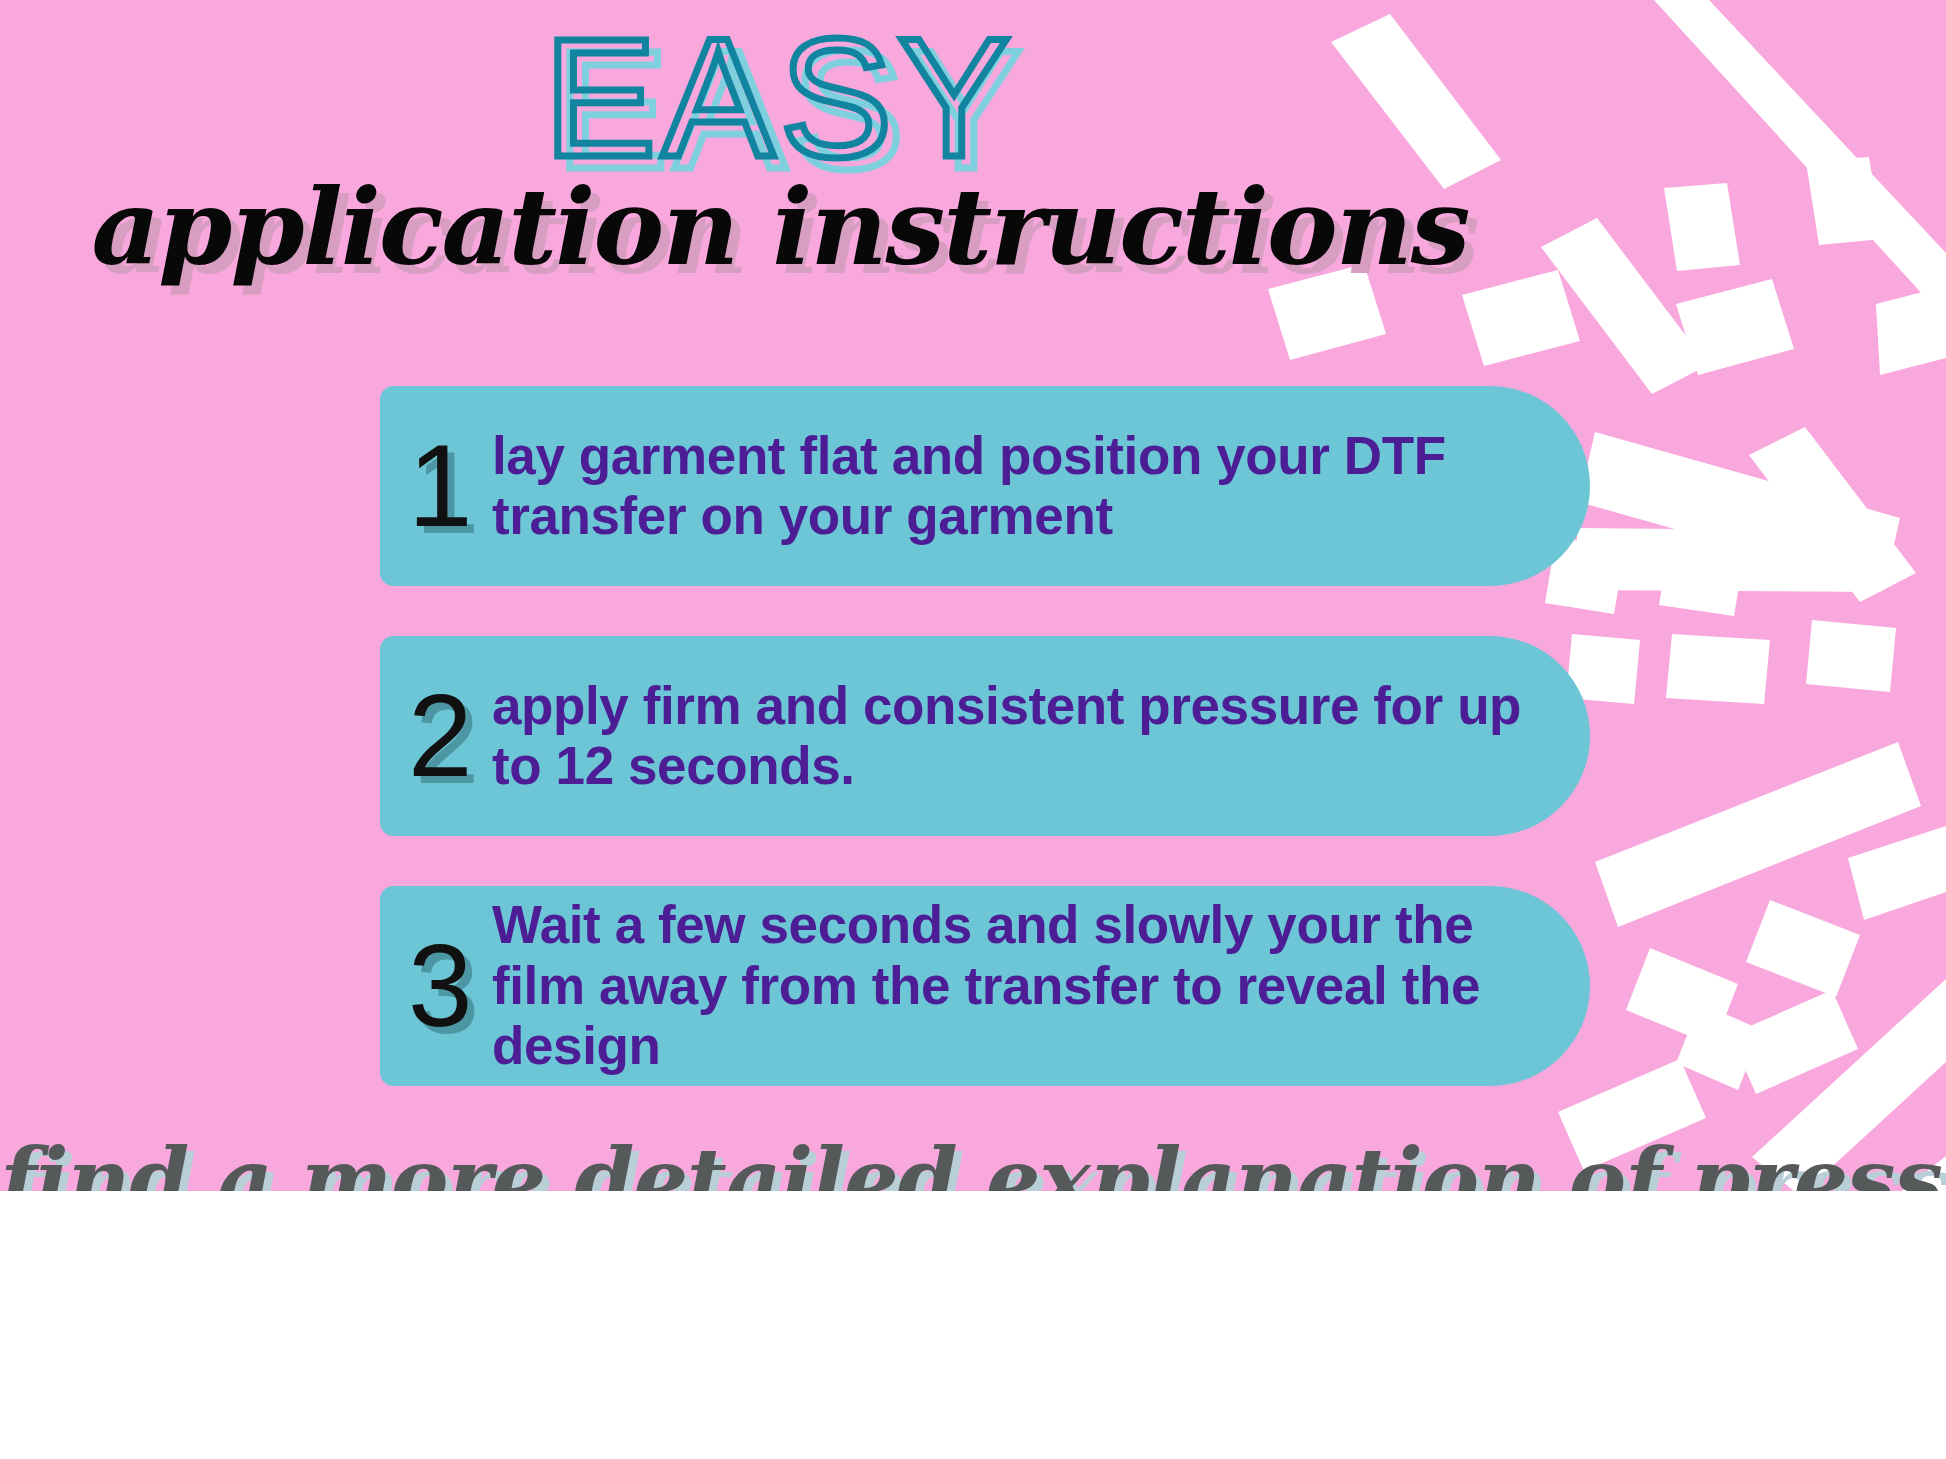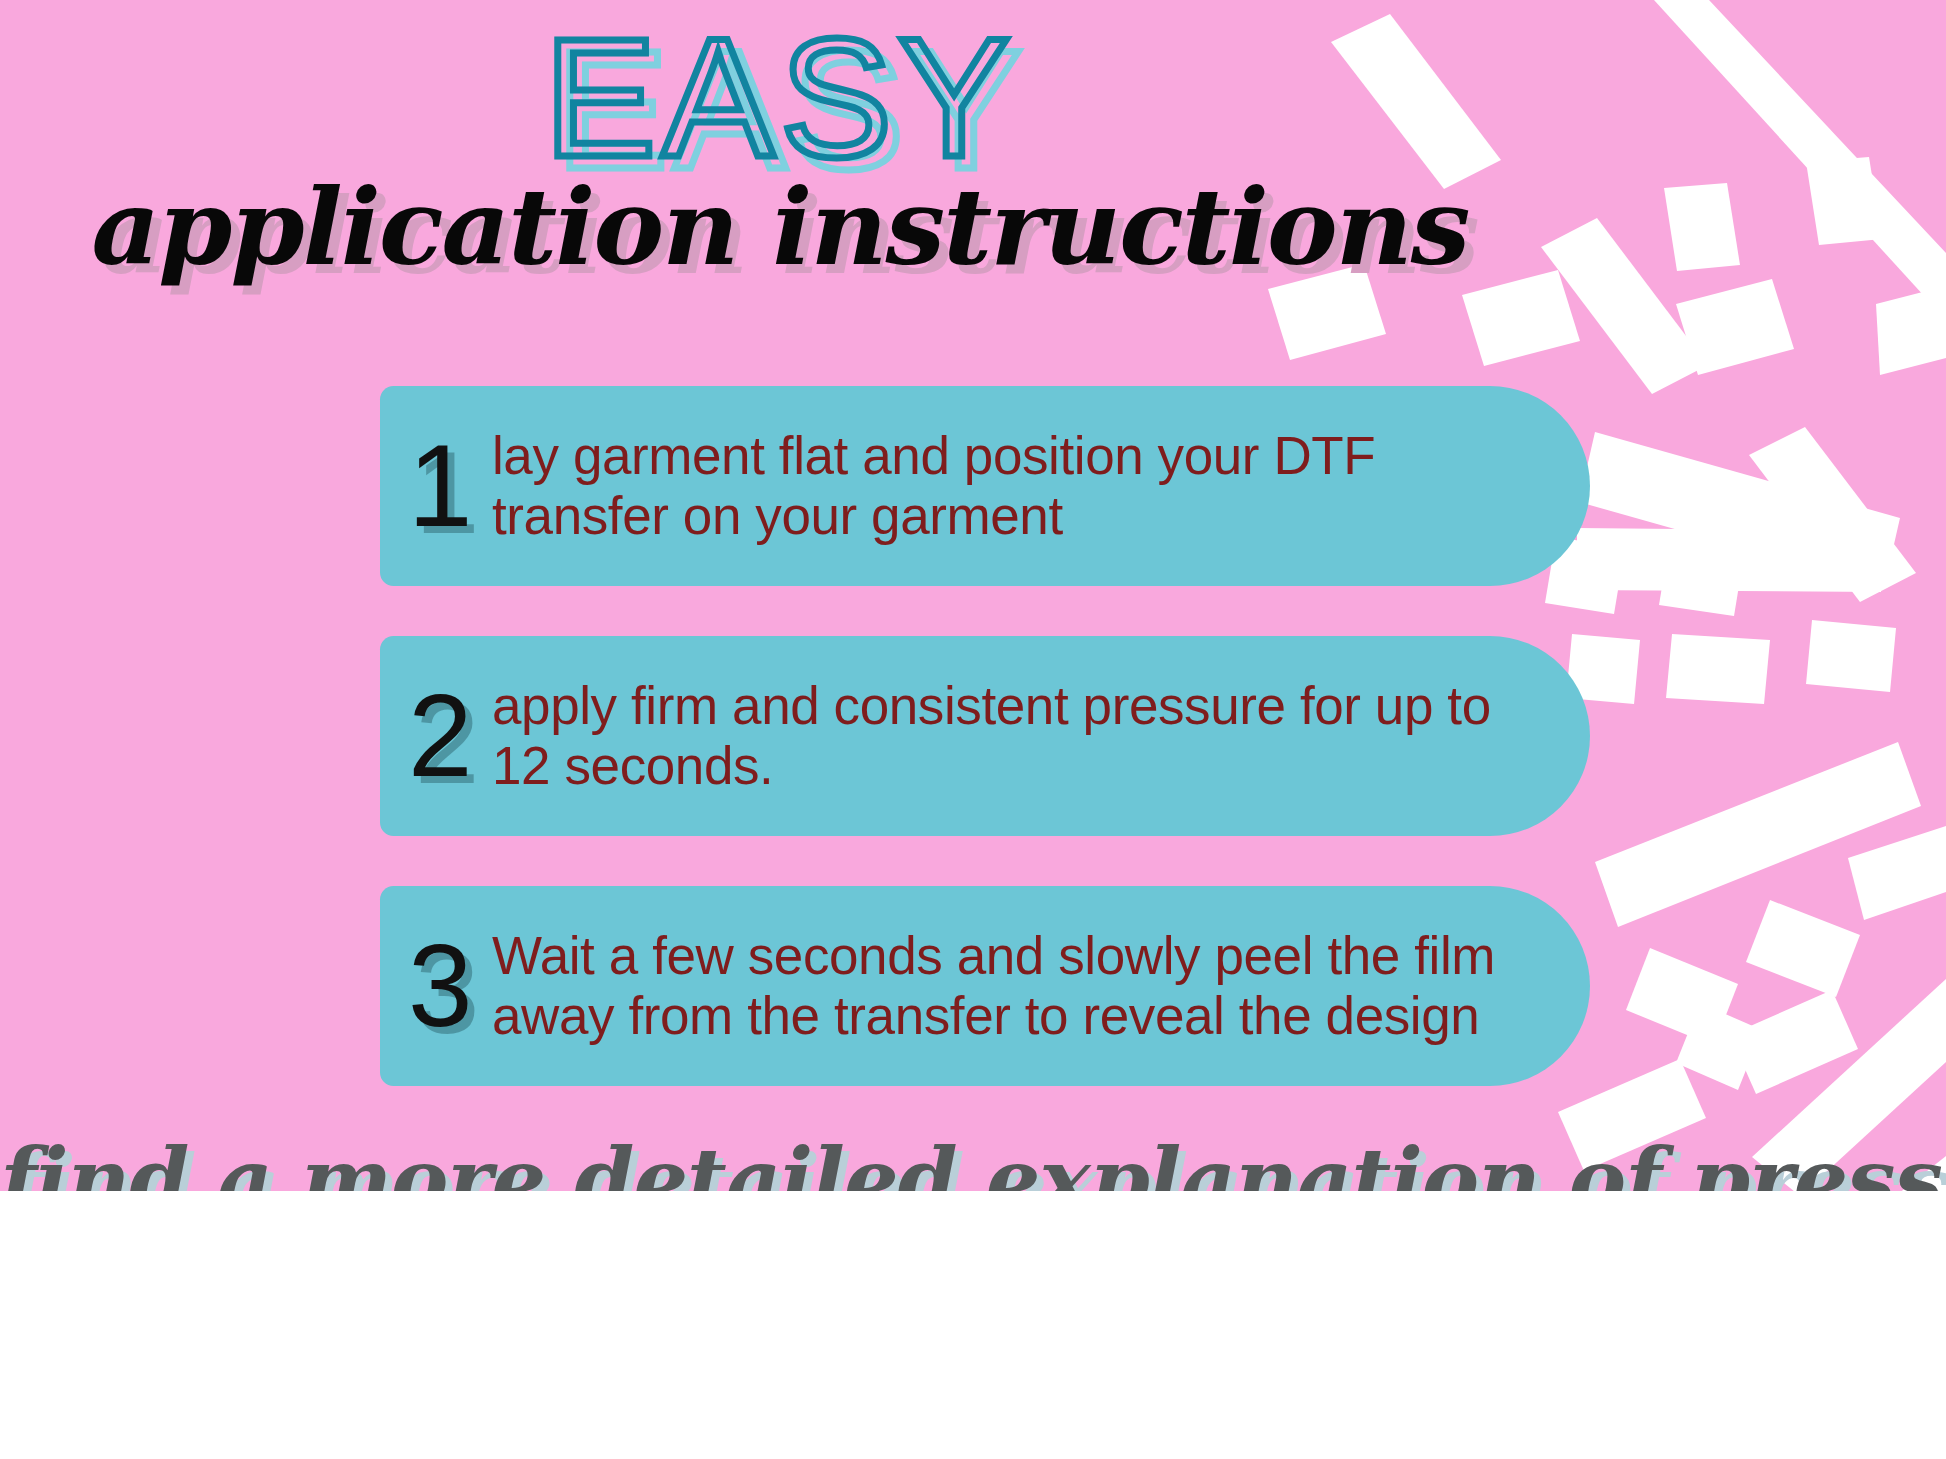--- a/index.html
+++ b/index.html
@@ -102,23 +102,23 @@
     font-weight: 400;
     line-height: 0.92;
     color: #111111;
     text-shadow: 7px 7px 0 rgba(20,60,70,0.35);
     text-align: left;
   }
   .step-text {
     flex: 1 1 auto;
     font-family: "Liberation Sans", sans-serif;
     font-size: 53px;
-    font-weight: 400;
+    font-weight: 700;
     line-height: 1.14;
-    color: #7f1d1d;
+    color: #4c1d95;
     letter-spacing: -0.4px;
   }
 
   
   #footer {
     position: absolute;
     left: 0;
     top: 1128px;
     width: 1946px;
     text-align: center;
@@ -203,21 +203,21 @@
       <span class="step-text">lay garment flat and position your DTF transfer on your garment</span>
     </div>
 
     <div class="step">
       <span class="step-number">2</span>
       <span class="step-text">apply firm and consistent pressure for up to 12 seconds.</span>
     </div>
 
     <div class="step">
       <span class="step-number">3</span>
-      <span class="step-text">Wait a few seconds and slowly peel the film away from the transfer to reveal the design</span>
+      <span class="step-text">Wait a few seconds and slowly your the film away from the transfer to reveal the design</span>
     </div>
 
   </div>
 
   <div id="footer">
     <div class="footer-line">find a more detailed explanation of pressing instructions</div>
     <div class="footer-line footer-line-2">by viewing “item details” on this product page!</div>
   </div>
 
 </div>

